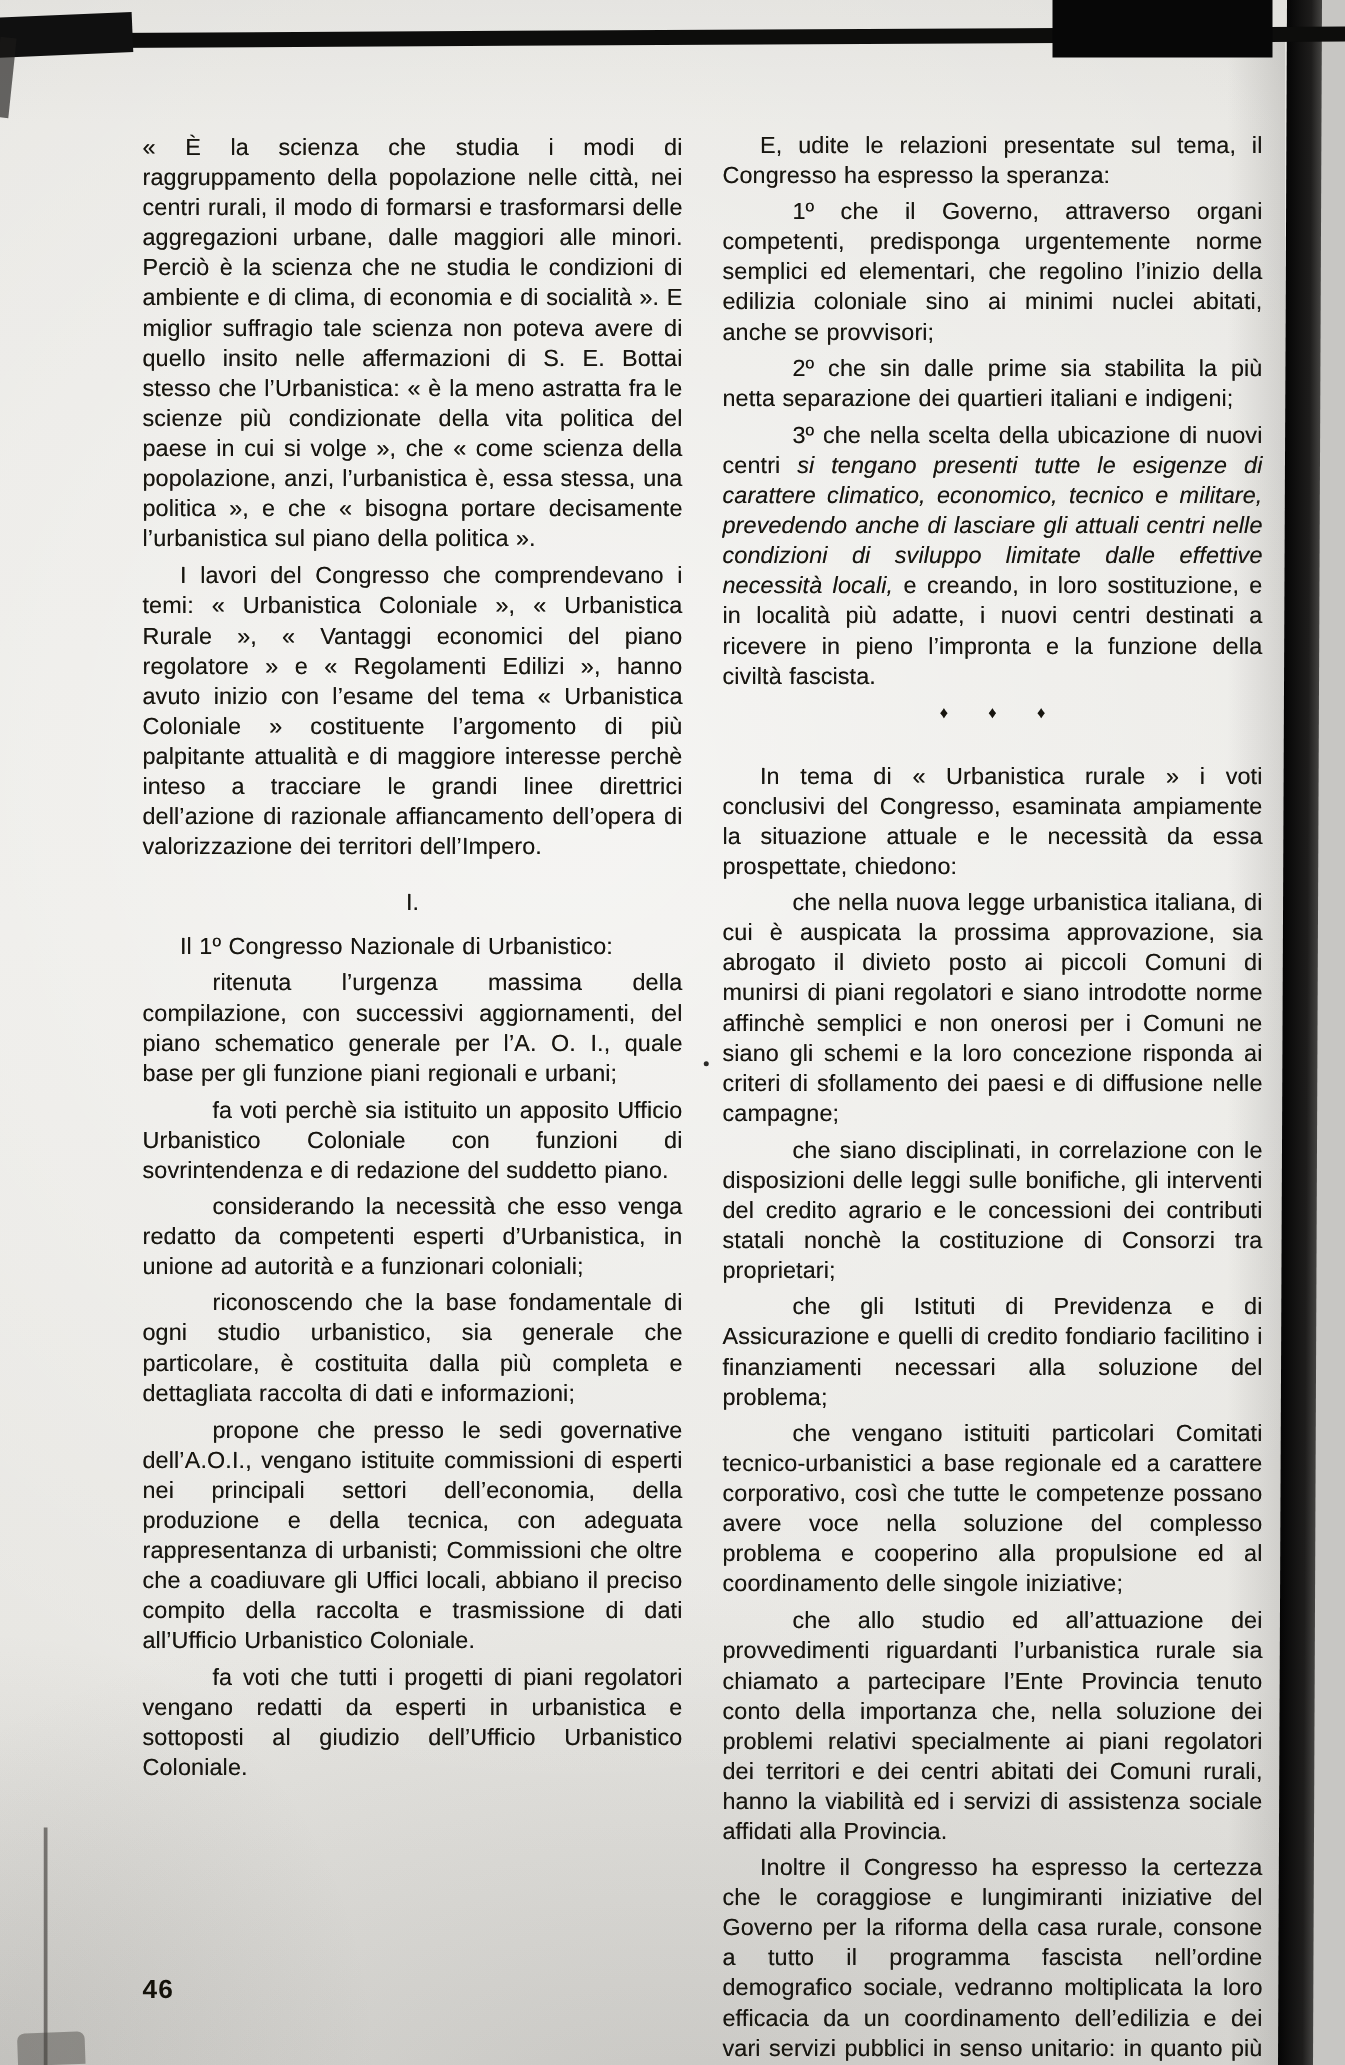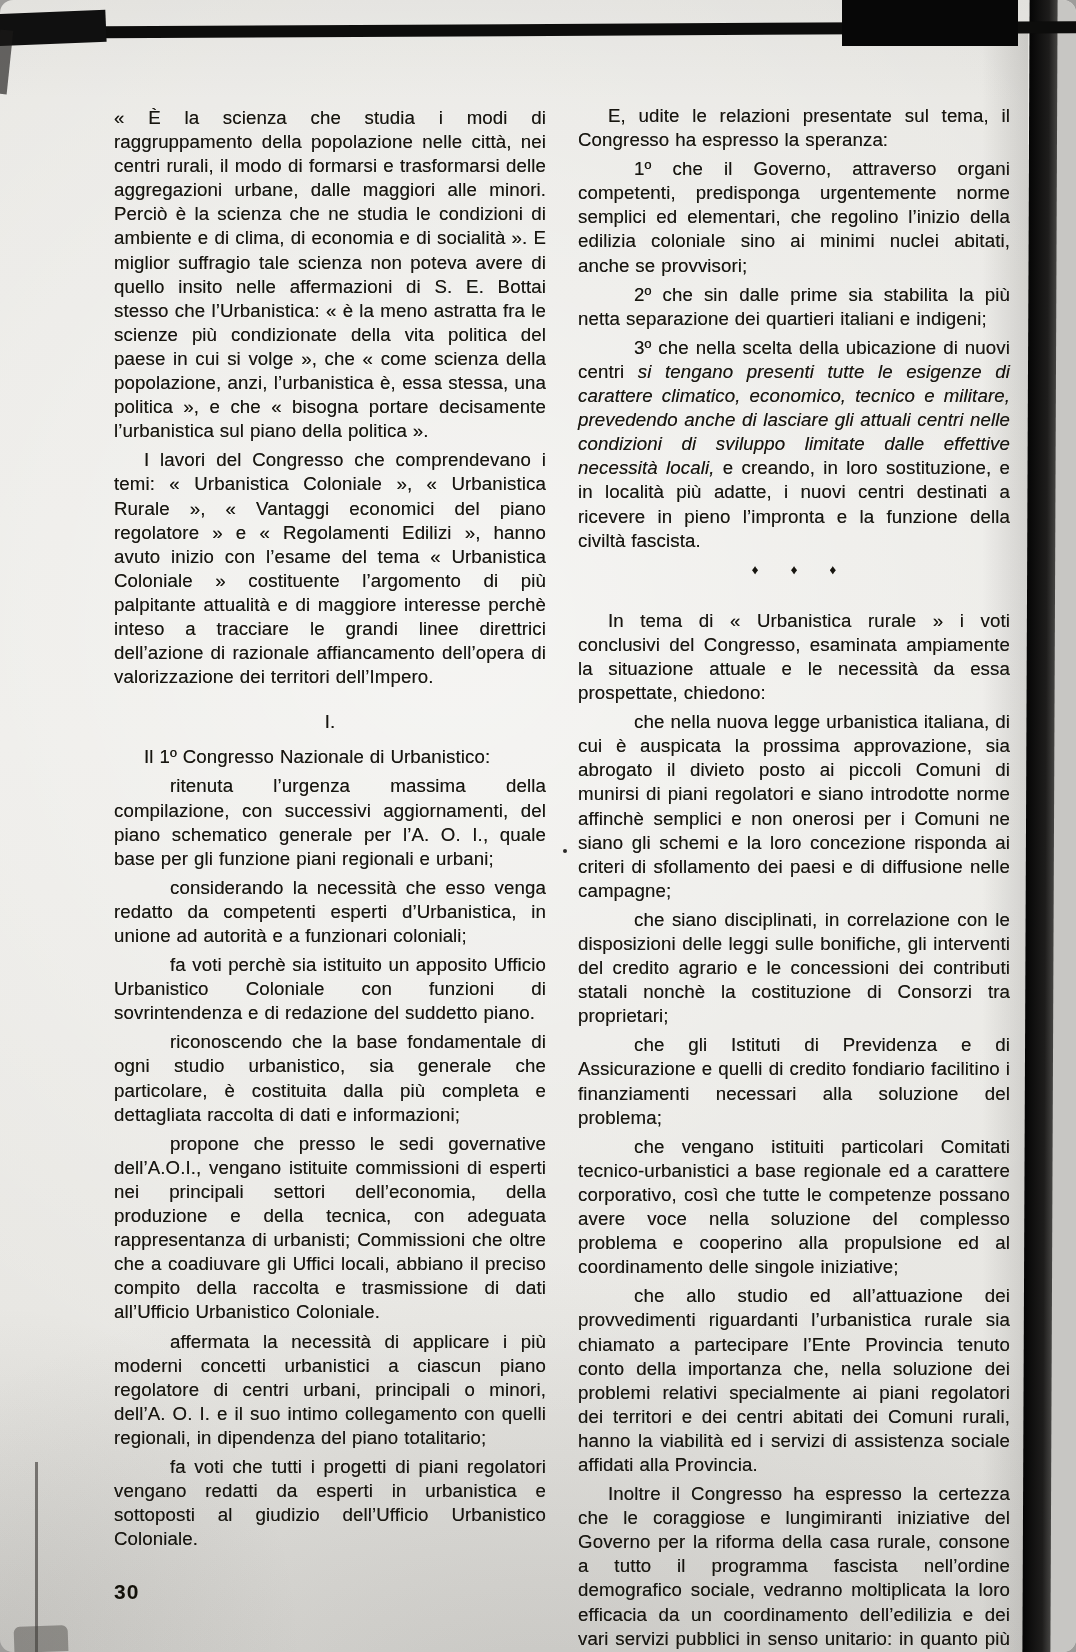--- a/index.html
+++ b/index.html
@@ -5,21 +5,20 @@
   html, body { margin: 0; padding: 0; }
   body {
     width: 1076px; height: 1652px;
     background: #9d9c9a;
     font-family: "Liberation Sans", "DejaVu Sans", sans-serif;
   }
   .page {
     position: relative; width: 1076px; height: 1652px;
     overflow: hidden;
     background: linear-gradient(180deg, #e2e1dd 0%, #e9e8e4 6%, #ecebe7 45%, #e8e7e3 80%, #deddd9 100%);
-    border-radius: 13px;
   }
   .vignette {
     position: absolute; inset: 0; pointer-events: none;
     background:
       radial-gradient(130% 85% at 42% 38%, rgba(255,255,255,.50) 0%, rgba(255,255,255,0) 58%),
       radial-gradient(120% 45% at 50% 104%, rgba(84,82,78,.16), rgba(0,0,0,0) 62%),
       radial-gradient(40% 30% at 0% 100%, rgba(70,68,64,.14), rgba(0,0,0,0) 70%);
   }
   
   .edge-top-band { position:absolute; left:-8px; top:24px; width:1094px; height:12px; background:#0d0d0c; transform:rotate(-0.3deg); }
@@ -61,46 +60,45 @@
 <div class="page">
 
   <div class="vignette"></div>
 
   <div class="col col-left">
     <p class="b ind0">« È la scienza che studia i modi di raggruppamento della popolazione nelle città, nei centri rurali, il modo di formarsi e trasformarsi delle aggregazioni urbane, dalle maggiori alle minori. Perciò è la scienza che ne studia le condizioni di ambiente e di clima, di economia e di socialità ». E miglior suffragio tale scienza non poteva avere di quello insito nelle affermazioni di S. E. Bottai stesso che l’Urbanistica: « è la meno astratta fra le scienze più condizionate della vita politica del paese in cui si volge », che « come scienza della popolazione, anzi, l’urbanistica è, essa stessa, una politica », e che « bisogna portare decisamente l’urbanistica sul piano della politica ».</p>
     <p class="b ind1">I lavori del Congresso che comprendevano i temi: « Urbanistica Coloniale », « Urbanistica Rurale », « Vantaggi economici del piano regolatore » e « Regolamenti Edilizi », hanno avuto inizio con l’esame del tema « Urbanistica Coloniale » costituente l’argomento di più palpitante attualità e di maggiore interesse perchè inteso a tracciare le grandi linee direttrici dell’azione di razionale affiancamento dell’opera di valorizzazione dei territori dell’Impero.</p>
     <p class="b h-roman">I.</p>
     <p class="b ind1">Il 1º Congresso Nazionale di Urbanistico:</p>
     <p class="b ind2">ritenuta l’urgenza massima della compilazione, con successivi aggiornamenti, del piano schematico generale per l’A. O. I., quale base per gli funzione piani regionali e urbani;</p>
+    <p class="b ind2">fa voti perchè sia istituito un apposito Ufficio Urbanistico Coloniale con funzioni di sovrintendenza e di redazione del suddetto piano.</p>
     <p class="b ind2">considerando la necessità che esso venga redatto da competenti esperti d’Urbanistica, in unione ad autorità e a funzionari coloniali;</p>
-    <p class="b ind2">fa voti perchè sia istituito un apposito Ufficio Urbanistico Coloniale con funzioni di sovrintendenza e di redazione del suddetto piano.</p>
     <p class="b ind2">riconoscendo che la base fondamentale di ogni studio urbanistico, sia generale che particolare, è costituita dalla più completa e dettagliata raccolta di dati e informazioni;</p>
     <p class="b ind2">propone che presso le sedi governative dell’A.O.I., vengano istituite commissioni di esperti nei principali settori dell’economia, della produzione e della tecnica, con adeguata rappresentanza di urbanisti; Commissioni che oltre che a coadiuvare gli Uffici locali, abbiano il preciso compito della raccolta e trasmissione di dati all’Ufficio Urbanistico Coloniale.</p>
-    <p class="b ind2">affermata la necessità di applicare i più moderni concetti urbanistici a ciascun piano regolatore di centri urbani, principali o minori, dell’A. O. I. e il suo intimo collegamento con quelli regionali, in dipendenza del piano totalitario;</p>
     <p class="b ind2">fa voti che tutti i progetti di piani regolatori vengano redatti da esperti in urbanistica e sottoposti al giudizio dell’Ufficio Urbanistico Coloniale.</p>
   </div>
 
   <div class="col col-right">
     <p class="b ind1">E, udite le relazioni presentate sul tema, il Congresso ha espresso la speranza:</p>
     <p class="b ind2">1º che il Governo, attraverso organi competenti, predisponga urgentemente norme semplici ed elementari, che regolino l’inizio della edilizia coloniale sino ai minimi nuclei abitati, anche se provvisori;</p>
     <p class="b ind2">2º che sin dalle prime sia stabilita la più netta separazione dei quartieri italiani e indigeni;</p>
     <p class="b ind2">
       <span>3º che nella scelta della ubicazione di nuovi centri </span><span class="it">si tengano presenti tutte le esigenze di carattere climatico, economico, tecnico e militare, prevedendo anche di lasciare gli attuali centri nelle condizioni di sviluppo limitate dalle effettive necessità locali,</span><span> e creando, in loro sostituzione, e in località più adatte, i nuovi centri destinati a ricevere in pieno l’impronta e la funzione della civiltà fascista.</span>
     </p>
     <p class="b sep">♦ ♦ ♦</p>
     <p class="b ind1">In tema di « Urbanistica rurale » i voti conclusivi del Congresso, esaminata ampiamente la situazione attuale e le necessità da essa prospettate, chiedono:</p>
     <p class="b ind2">che nella nuova legge urbanistica italiana, di cui è auspicata la prossima approvazione, sia abrogato il divieto posto ai piccoli Comuni di munirsi di piani regolatori e siano introdotte norme affinchè semplici e non onerosi per i Comuni ne siano gli schemi e la loro concezione risponda ai criteri di sfollamento dei paesi e di diffusione nelle campagne;</p>
     <p class="b ind2">che siano disciplinati, in correlazione con le disposizioni delle leggi sulle bonifiche, gli interventi del credito agrario e le concessioni dei contributi statali nonchè la costituzione di Consorzi tra proprietari;</p>
     <p class="b ind2">che gli Istituti di Previdenza e di Assicurazione e quelli di credito fondiario facilitino i finanziamenti necessari alla soluzione del problema;</p>
     <p class="b ind2">che vengano istituiti particolari Comitati tecnico-urbanistici a base regionale ed a carattere corporativo, così che tutte le competenze possano avere voce nella soluzione del complesso problema e cooperino alla propulsione ed al coordinamento delle singole iniziative;</p>
     <p class="b ind2">che allo studio ed all’attuazione dei provvedimenti riguardanti l’urbanistica rurale sia chiamato a partecipare l’Ente Provincia tenuto conto della importanza che, nella soluzione dei problemi relativi specialmente ai piani regolatori dei territori e dei centri abitati dei Comuni rurali, hanno la viabilità ed i servizi di assistenza sociale affidati alla Provincia.</p>
     <p class="b ind1">Inoltre il Congresso ha espresso la certezza che le coraggiose e lungimiranti iniziative del Governo per la riforma della casa rurale, consone a tutto il programma fascista nell’ordine demografico sociale, vedranno moltiplicata la loro efficacia da un coordinamento dell’edilizia e dei vari servizi pubblici in senso unitario: in quanto più facile riuscirà l’attenuare il dislivello del tenore di vita oggi esistente tra le zone rurali e zone urbane e trattenere il contadino alla campagna, secondo le direttive del regime.</p>
   </div>
 
-  <div class="page-num">30</div>
+  <div class="page-num">46</div>
 
   <div class="curve-shadow"></div>
   <div class="right-outer"></div>
   <div class="edge-right-bar"></div>
   <div class="edge-top-band"></div>
   <div class="edge-top-left"></div>
   <div class="edge-top-right"></div>
   <div class="tl-mark"></div>
   <div class="bl-line"></div>
   <div class="bl-smudge"></div>

